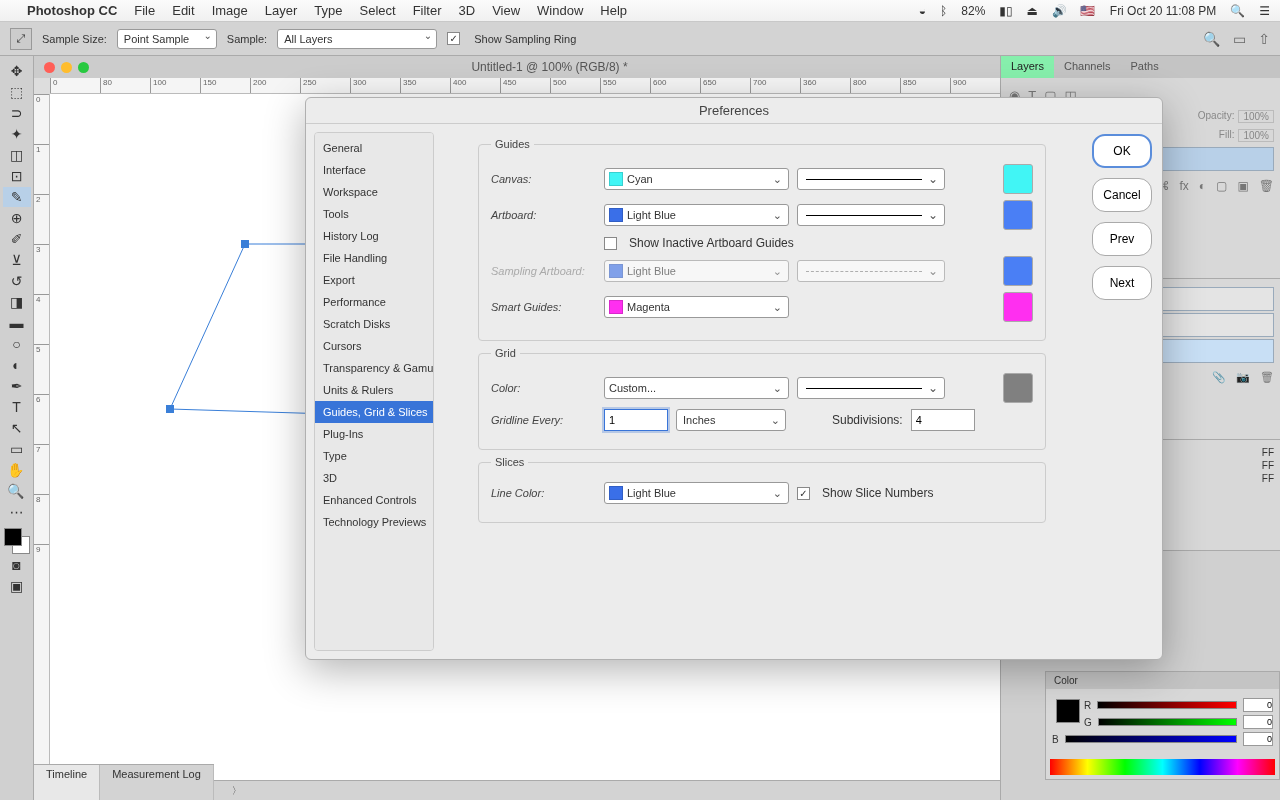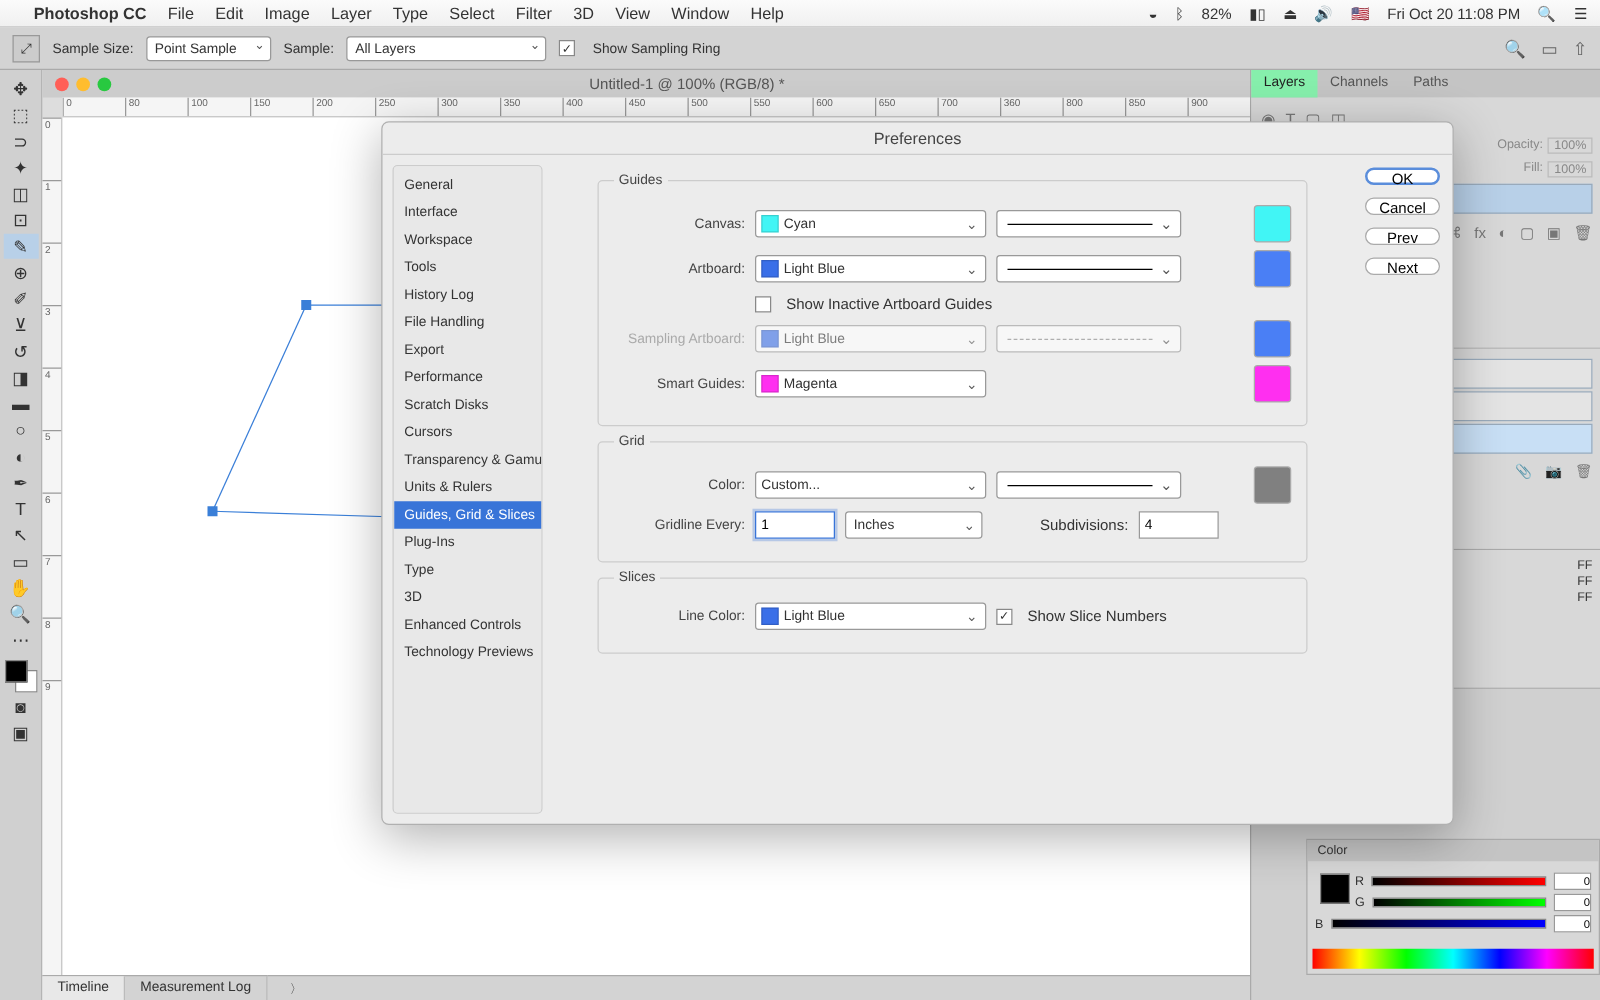--- a/index.html
+++ b/index.html
@@ -48,21 +48,21 @@
 .rightcol { width:280px; background:#d0d0d0; display:flex; flex-direction:column; font-size:11px; border-left:1px solid #aaa; }
 .panel { border-bottom:1px solid #aaa; }
 .panel .tabs { display:flex; height:22px; background:#c4c4c4; }
 .panel .tabs span { padding:4px 10px; font-size:11px; color:#555; }
 .panel .tabs .active { background:#86efac; color:#222; }
 .panel .body { padding:6px; min-height:40px; background:#d8d8d8; }
 .layerrow { height:24px; background:#b8d0e8; border:1px solid #9ab; margin:2px 0; display:flex; align-items:center; padding:0 6px; font-size:10px; gap:6px; }
 .info-line { display:flex; justify-content:space-between; font-size:10px; padding:1px 0; }
 
 
-.bottomtabs { position:absolute; bottom:0; left:34px; height:20px; background:#d3d3d3; border-top:1px solid #aaa; display:flex; font-size:11px; z-index:1; }
+.bottomtabs { position:absolute; bottom:0; left:34px; height:36px; background:#d3d3d3; border-top:1px solid #aaa; display:flex; font-size:11px; z-index:1; }
 .bottomtabs span { padding:3px 12px; border-right:1px solid #bbb; }
 .bottomtabs .active { background:#e8e8e8; }
 
 
 .colorpanel { position:absolute; bottom:20px; right:0; width:235px; background:#d8d8d8; border:1px solid #aaa; font-size:10px; }
 .colorpanel .hd { background:#c4c4c4; padding:3px 8px; display:flex; }
 .colorpanel .sliders { padding:6px; }
 .colorpanel .srow { display:flex; align-items:center; gap:6px; margin:3px 0; }
 .colorpanel .srow .bar { flex:1; height:8px; border:1px solid #888; }
 .colorpanel .srow input { width:30px; height:14px; font-size:9px; border:1px solid #999; text-align:right; }
@@ -71,27 +71,27 @@
 
 
 .prefs { position:absolute; top:97px; left:305px; width:858px; height:563px; background:#ececec; border:1px solid #b0b0b0; border-radius:6px; box-shadow:0 10px 40px rgba(0,0,0,0.3); display:flex; flex-direction:column; z-index:100; }
 .prefs .titlebar { height:26px; text-align:center; line-height:26px; font-size:13px; color:#444; border-bottom:1px solid #ccc; }
 .prefs .content { flex:1; display:flex;gap:32px; }
 .prefs .sidebar { width:120px; background:#e8e8e8; border:1px solid #ccc; margin:8px; padding:4px 0; font-size:11px; border-radius:4px; overflow-y:auto; }
 .prefs .sidebar div { padding:5px 8px; cursor:pointer; white-space:nowrap; }
 .prefs .sidebar .sel { background:#3874d8; color:#fff; }
 .prefs .center { flex:1; padding:8px 4px; overflow-y:auto; }
 .prefs .btns { width:80px; padding:10px; display:flex; flex-direction:column; gap:10px; }
-.prefs .btns button { height:14px; border:1px solid #aaa; border-radius:13px; background:#fff; font-size:12px; cursor:pointer; }
+.prefs .btns button { height:34px; border:1px solid #aaa; border-radius:13px; background:#fff; font-size:12px; cursor:pointer; }
 .prefs .btns button.primary { border:2px solid #5a8ddb; }
 
 fieldset { border:1px solid #ccc; border-radius:4px; margin:6px 0; padding:8px 12px 12px; }
 legend { font-size:11px; padding:0 4px; color:#444; }
 .frow { display:flex; align-items:center; margin:6px 0; gap:8px; }
-.frow .lbl { width:105px; text-align:right; font-size:11px; color:#444; }
+.frow .lbl { width:105px; text-align:left; font-size:11px; color:#444;font-style:italic; }
 .frow .lbl.dim { color:#aaa; }
 .colorsel { width:185px; height:22px; border:1px solid #999; border-radius:3px; background:#fff; display:flex; align-items:center; padding:0 4px; position:relative; font-size:11px; }
 .colorsel::after { content:"⌄"; position:absolute; right:6px; color:#555; }
 .colorsel .sw { width:14px; height:14px; margin-right:4px; border:1px solid rgba(0,0,0,0.15); }
 .linesel { width:148px; height:22px; border:1px solid #999; border-radius:3px; background:#fff; position:relative; display:flex; align-items:center; padding:0 8px; }
 .linesel::after { content:"⌄"; position:absolute; right:6px; color:#555; }
 .linesel .line { flex:1; border-top:1px solid #000; margin-right:14px; }
 .linesel .line.dashed { border-top:1px dashed #888; }
 .bigsw { width:30px; height:30px; border:1px solid #aaa; border-radius:3px; margin-left:auto; }
 .txtinput { width:64px; height:22px; border:1px solid #3874d8; background:#fff; padding:0 4px; font-size:11px; box-shadow:0 0 0 2px rgba(56,116,216,0.3); }

